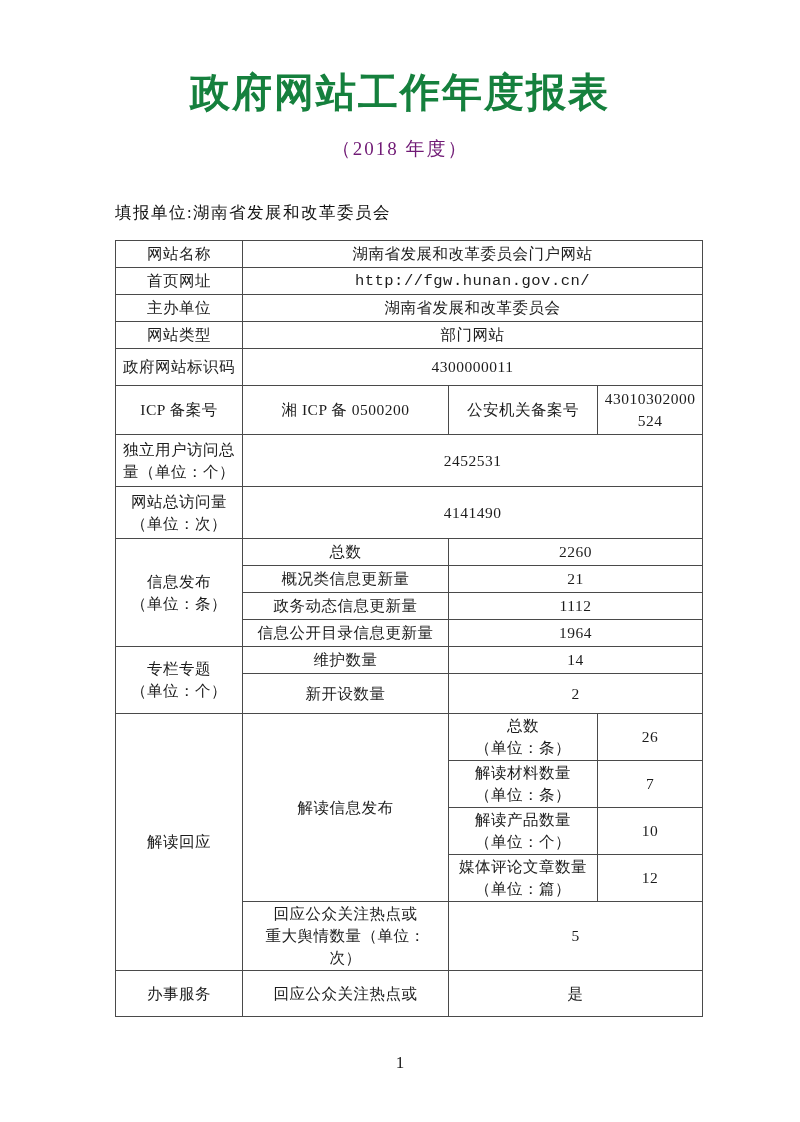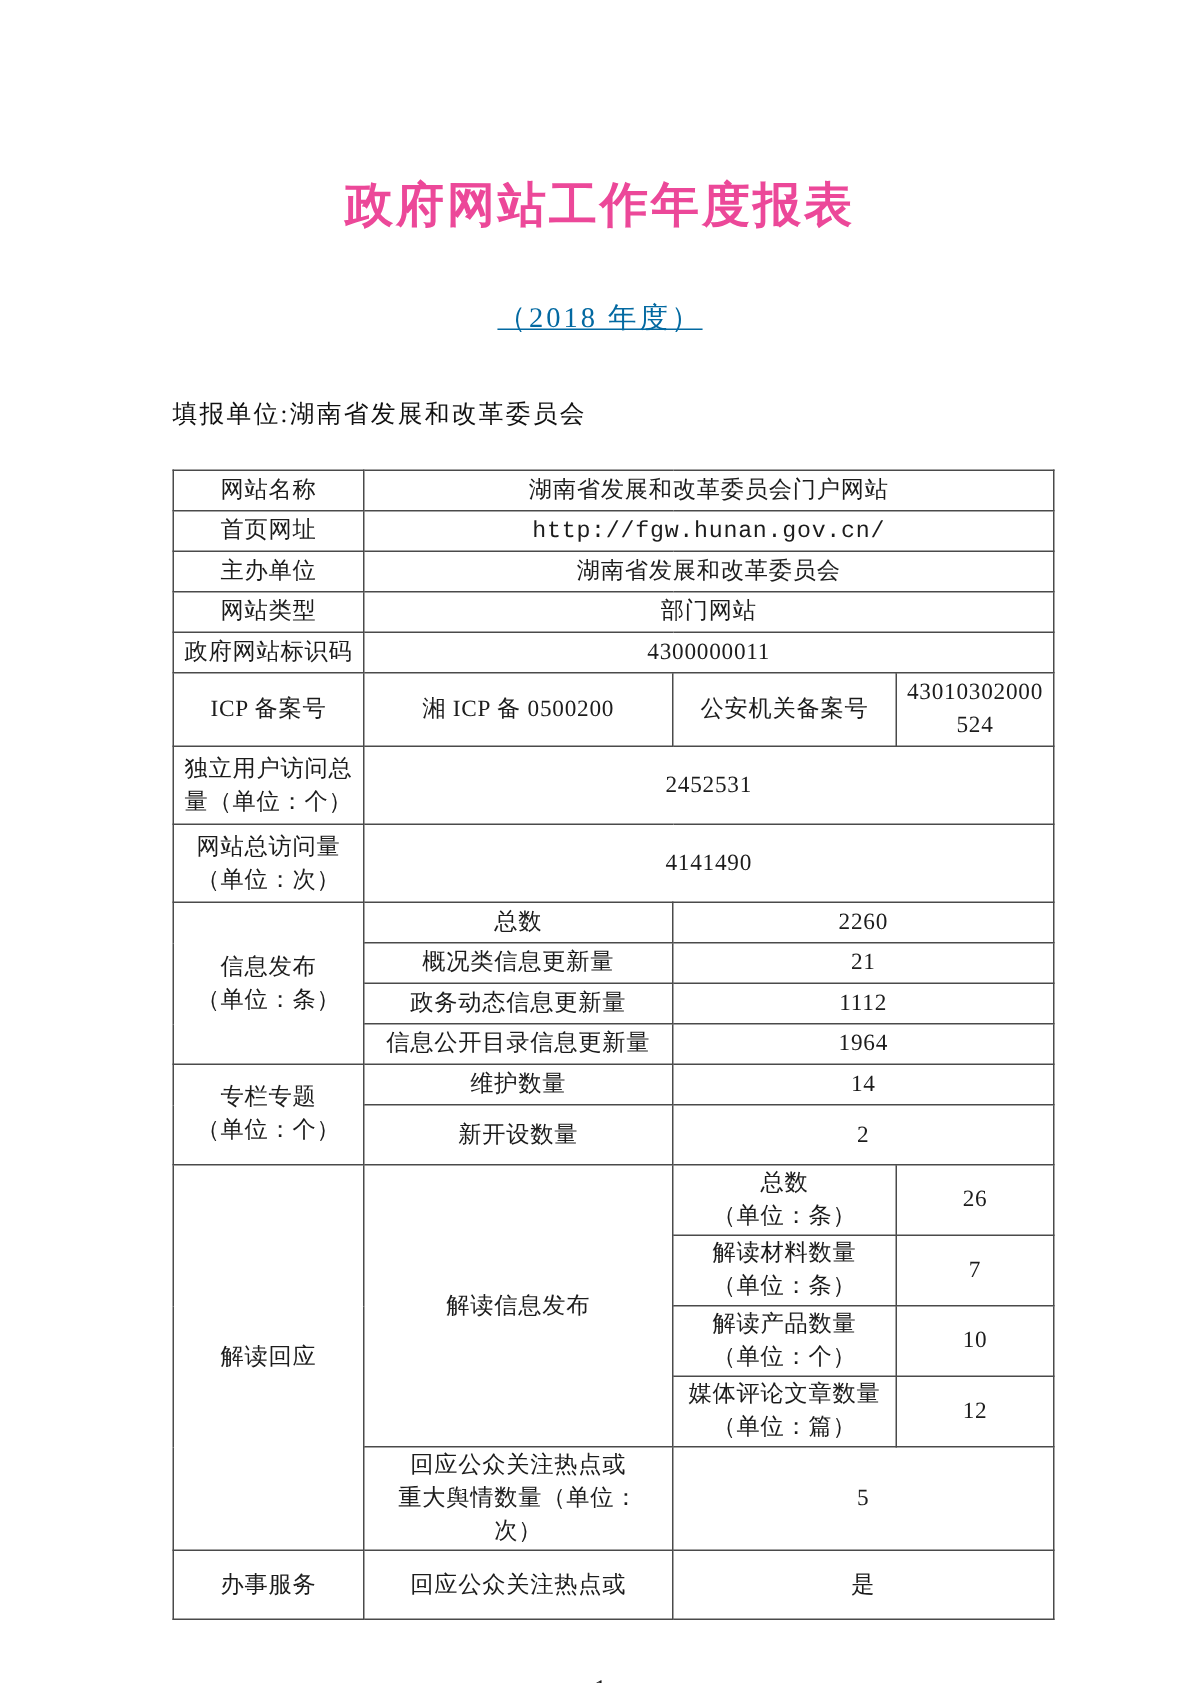--- a/index.html
+++ b/index.html
@@ -2,34 +2,34 @@
 <html><head>
 <meta charset="utf-8">
 <style>
   * { margin:0; padding:0; box-sizing:border-box; }
   html, body { background:#ffffff; }
   body {
     width:800px; height:1122px; position:relative; overflow:hidden;
     font-family:"Liberation Serif", serif; color:#1c1c1c;
   }
   .title {
-    margin-top:115px; text-align:center;
+    margin-top:65px; text-align:center;
     font-family:"Liberation Sans", sans-serif;
-    font-weight:700; font-size:32px; letter-spacing:2px; color:#ec4899;
+    font-weight:700; font-size:40px; letter-spacing:2px; color:#15803d;
   }
   .subtitle {
-    margin-top:40px; text-align:center;
-    font-size:19px; letter-spacing:2px; color:#0369a1;text-decoration:underline;
+    margin-top:16px; text-align:center;
+    font-size:19px; letter-spacing:2px; color:#701a75;
   }
   .reporting-unit {
     margin:40px 0 0 115px;
     font-size:16.5px; font-weight:400; letter-spacing:1.5px; color:#111;
   }
   table.report {
-    margin:26px 0 0 115px; width:587px;
+    margin:16px 0 0 115px; width:587px;
     border-collapse:collapse; table-layout:fixed;
   }
   table.report td {
     border:1px solid #4a4a4a;
     text-align:center; vertical-align:middle;
     font-size:15.5px; line-height:22px;
     white-space:pre-line; padding:1px 4px;
     letter-spacing:0.5px;
   }
   td.mono { font-family:Liberation Mono, monospace; font-size:15px; letter-spacing:0; }
@@ -60,21 +60,21 @@
       <td colspan="3" class="mono">http://fgw.hunan.gov.cn/</td>
     </tr>
     <tr style="height:27px">
       <td>主办单位</td>
       <td colspan="3">湖南省发展和改革委员会</td>
     </tr>
     <tr style="height:27px">
       <td>网站类型</td>
       <td colspan="3">部门网站</td>
     </tr>
-    <tr style="height:27px">
+    <tr style="height:37px">
       <td>政府网站标识码</td>
       <td colspan="3">4300000011</td>
     </tr>
     <tr style="height:49px">
       <td>ICP 备案号</td>
       <td>湘 ICP 备 0500200</td>
       <td>公安机关备案号</td>
       <td>43010302000
 524</td>
     </tr>

